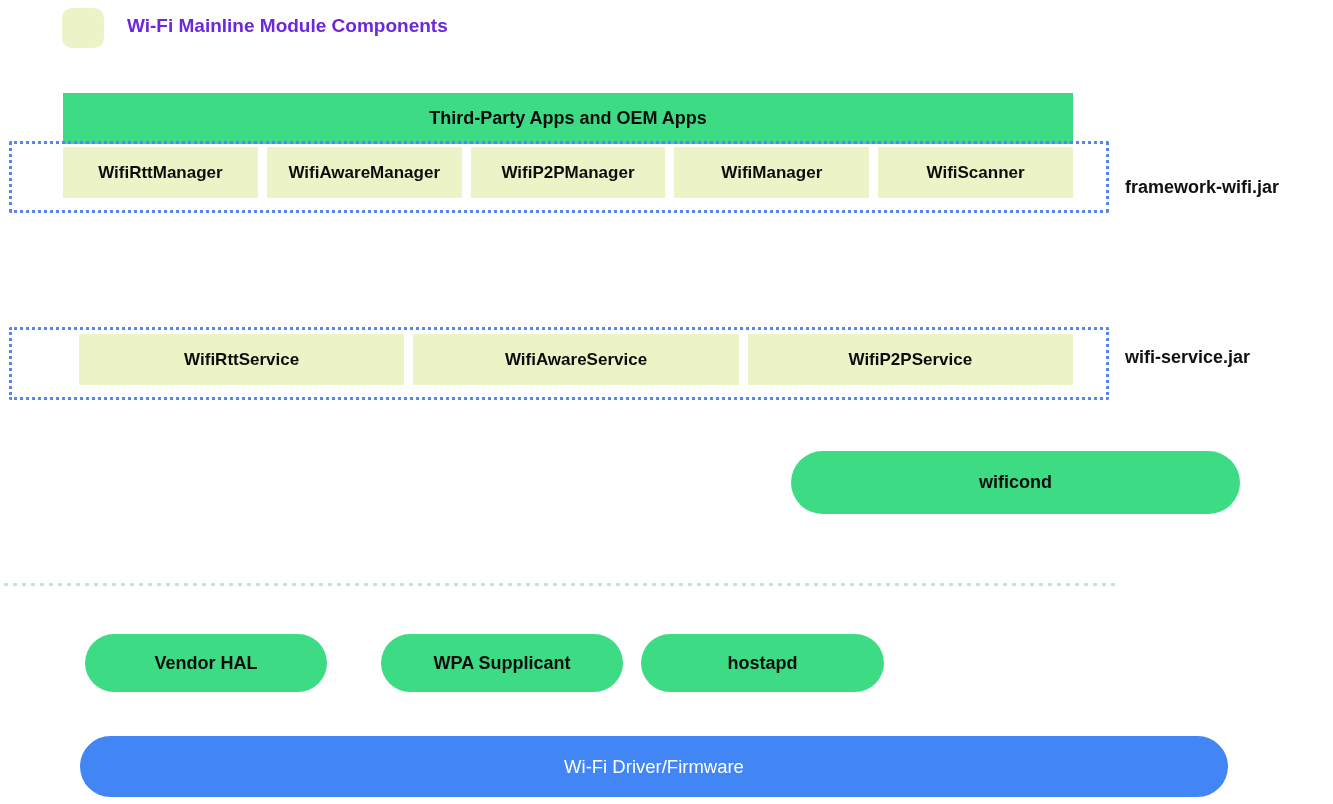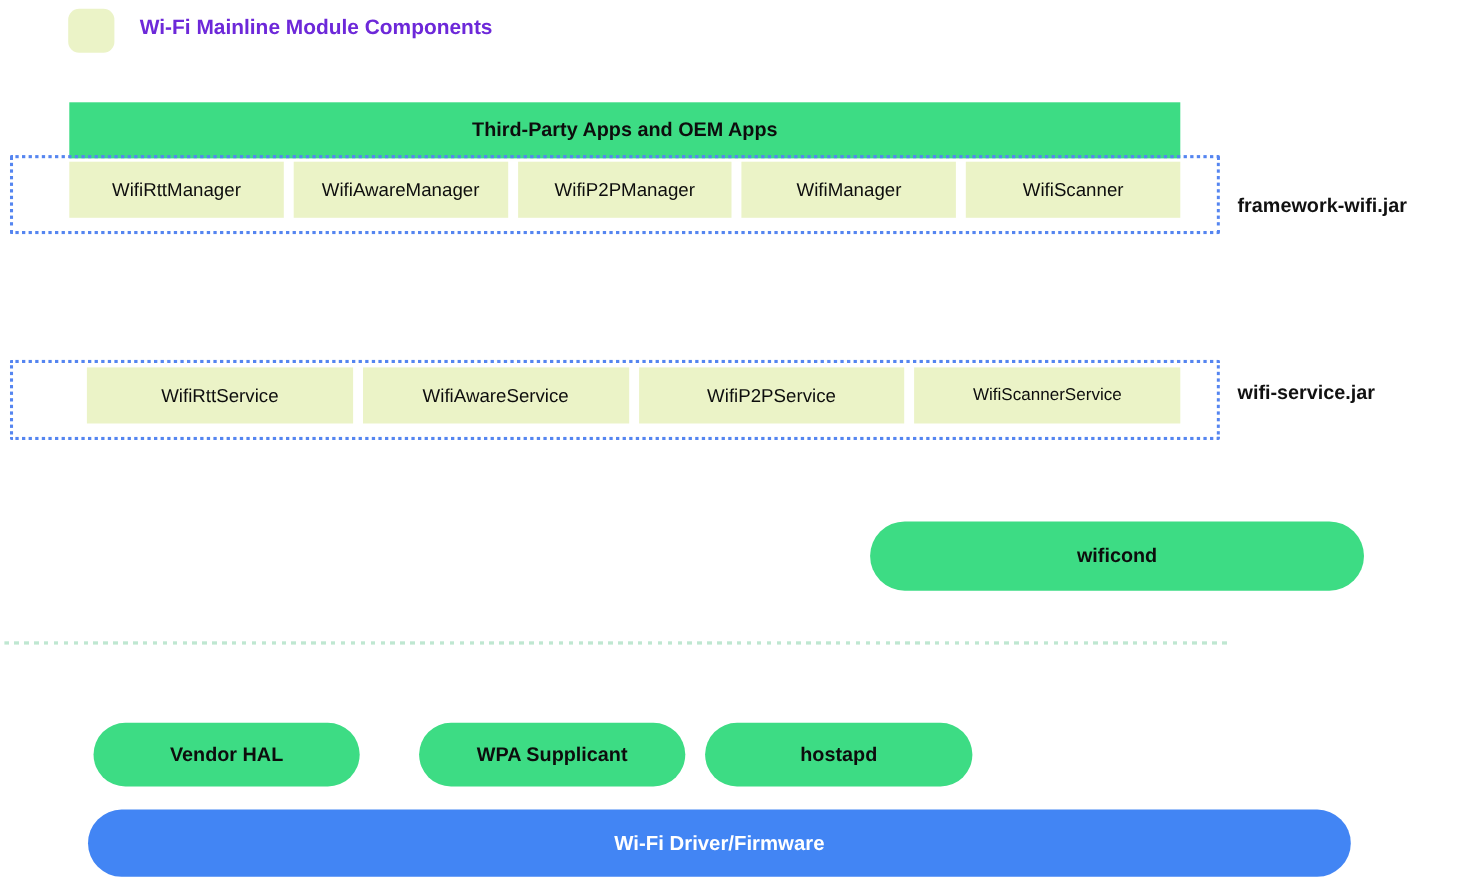--- a/index.html
+++ b/index.html
@@ -21,46 +21,46 @@
   
   .dotted-rect{left:9px;width:1100px;border:3px dotted #5585f0;border-radius:2px;background:transparent;}
   .rect-s1{top:141px;height:72px;}
   .rect-s2{top:327px;height:73px;}
 
   
   .box-row{left:63px;width:1010px;height:51px;display:flex;gap:9px;}
   .row-s1{top:147px;}
   .row-s2{top:334px;padding-left:16px;}
   .box{flex:1 1 0;background:#ebf3c7;display:flex;align-items:center;justify-content:center;
-       font-size:17px;font-weight:400;color:#0d0d0d;white-space:nowrap;}
+       font-size:17px;font-weight:700;color:#0d0d0d;white-space:nowrap;}
   .box-small{font-size:15.5px;}
 
   
   .jar-label{left:1125px;font-size:18px;font-weight:700;color:#111;white-space:nowrap;}
   .jar-1{top:177px;}
   .jar-2{top:347px;}
 
   
   .pill{background:#3ddc84;display:flex;align-items:center;justify-content:center;
-        font-size:18px;font-weight:700;color:#0d0d0d;margin-top:23px;}
+        font-size:18px;font-weight:700;color:#0d0d0d;}
   .wificond{left:791px;top:451px;width:449px;height:63px;border-radius:32px;}
   .vendor-pill{top:634px;height:58px;border-radius:29px;}
   .p-vendorhal{left:85px;width:242px;}
   .p-wpa{left:381px;width:242px;}
   .p-hostapd{left:641px;width:243px;}
 
   
   .boundary-line{left:4px;top:583px;width:1112px;height:3px;
      background:repeating-linear-gradient(90deg,#bfe7d1 0 4px,transparent 4px 9px);}
   .boundary-label{left:1140px;top:564px;font-size:18.5px;font-weight:700;color:#111;
      line-height:26px;white-space:pre-line;}
 
   
   .driver{left:80px;top:736px;width:1148px;height:61px;border-radius:31px;background:#4285f4;
-     display:flex;align-items:center;justify-content:center;font-size:18.5px;font-weight:700;color:#ffffff;}
+     display:flex;align-items:center;justify-content:center;font-size:18.5px;font-weight:400;color:#ffffff;}
 </style>
 </head>
 <body>
 
 <div id="canvas">
 
   <div class="abs legend-swatch"></div>
   <div class="abs legend-title">Wi-Fi Mainline Module Components</div>
 
   <div class="abs green-bar bar-s1">Third-Party Apps and OEM Apps</div>
@@ -72,21 +72,20 @@
     <div class="box">WifiManager</div>
     <div class="box">WifiScanner</div>
   </div>
   <div class="abs jar-label jar-1">framework-wifi.jar</div>
 
   <div class="abs dotted-rect rect-s2"></div>
   <div class="abs box-row row-s2">
     <div class="box">WifiRttService</div>
     <div class="box">WifiAwareService</div>
     <div class="box">WifiP2PService</div>
-    <div class="box box-small">WifiScannerService</div>
   </div>
   <div class="abs jar-label jar-2">wifi-service.jar</div>
 
   <div class="abs pill wificond">wificond</div>
 
   <div class="abs boundary-line"></div>
 
   <div class="abs pill vendor-pill p-vendorhal">Vendor HAL</div>
   <div class="abs pill vendor-pill p-wpa">WPA Supplicant</div>
   <div class="abs pill vendor-pill p-hostapd">hostapd</div>

